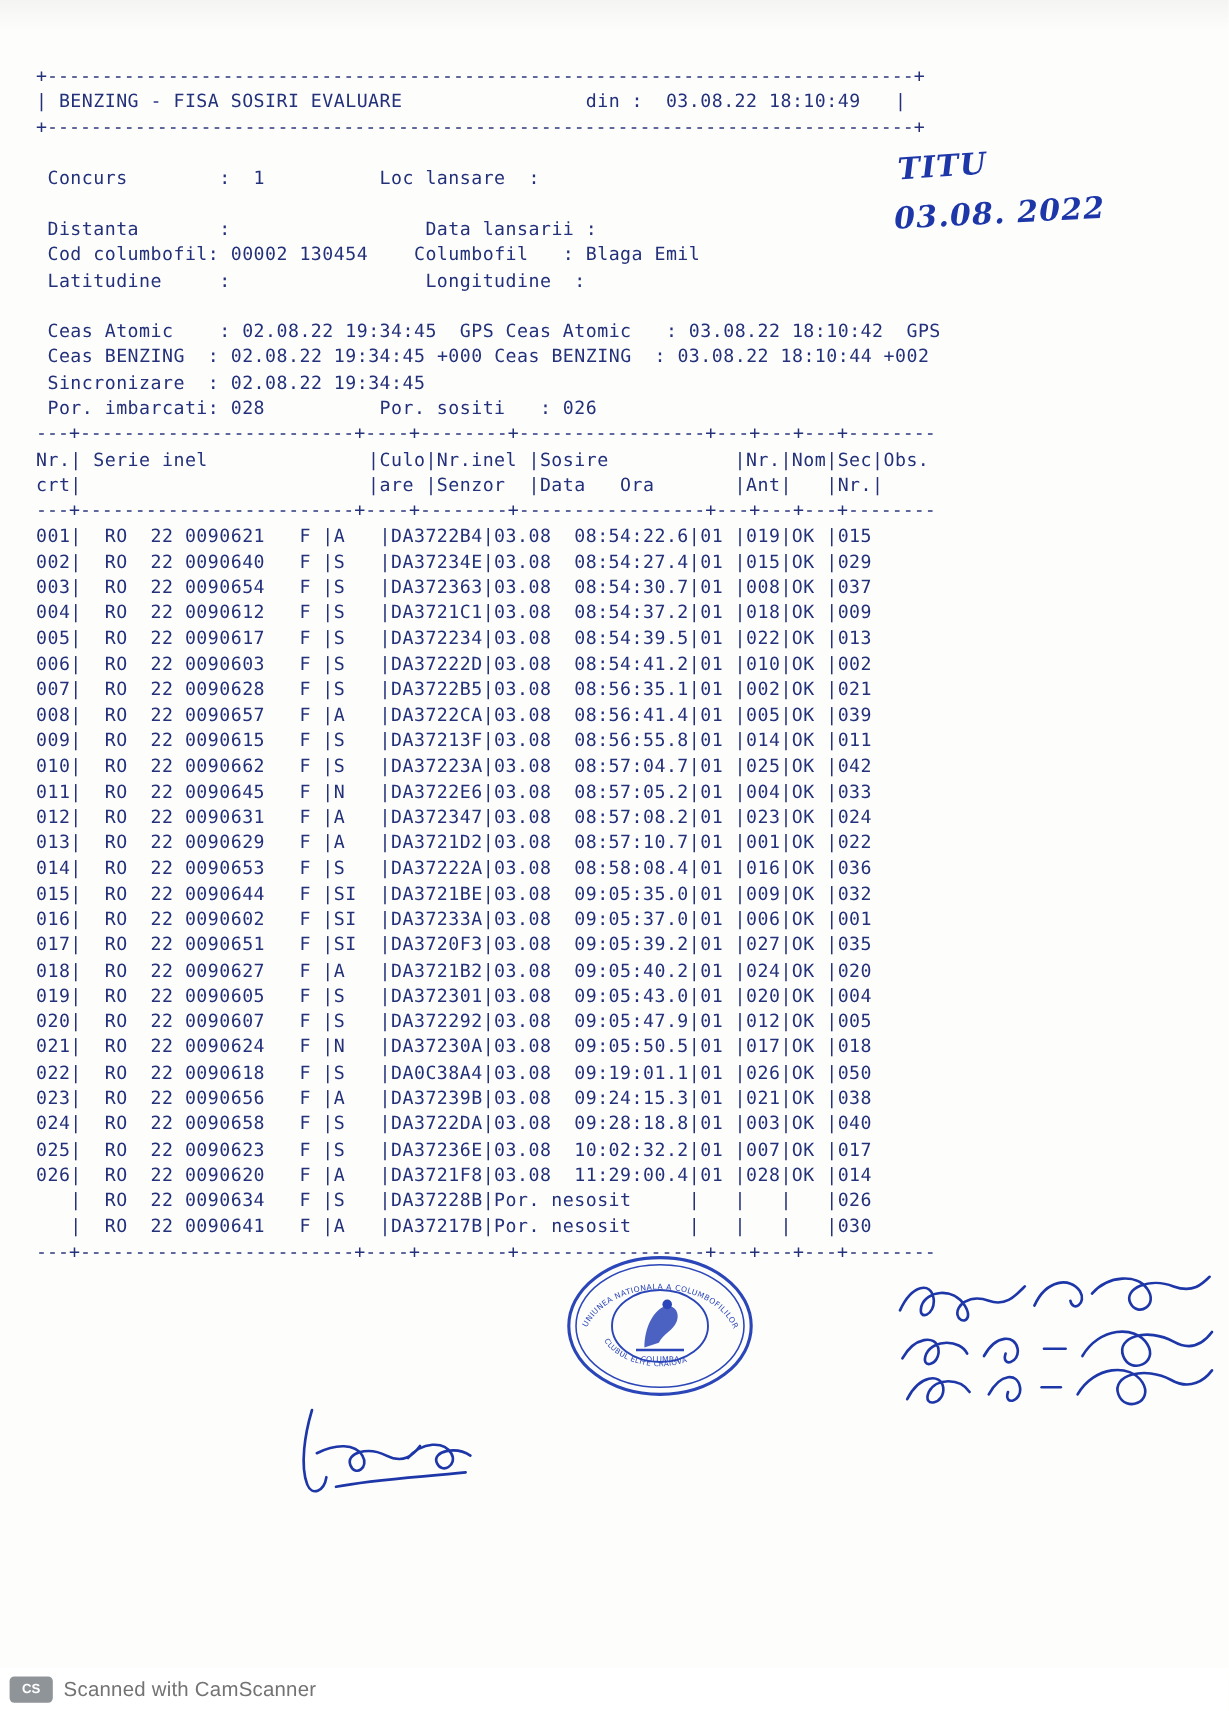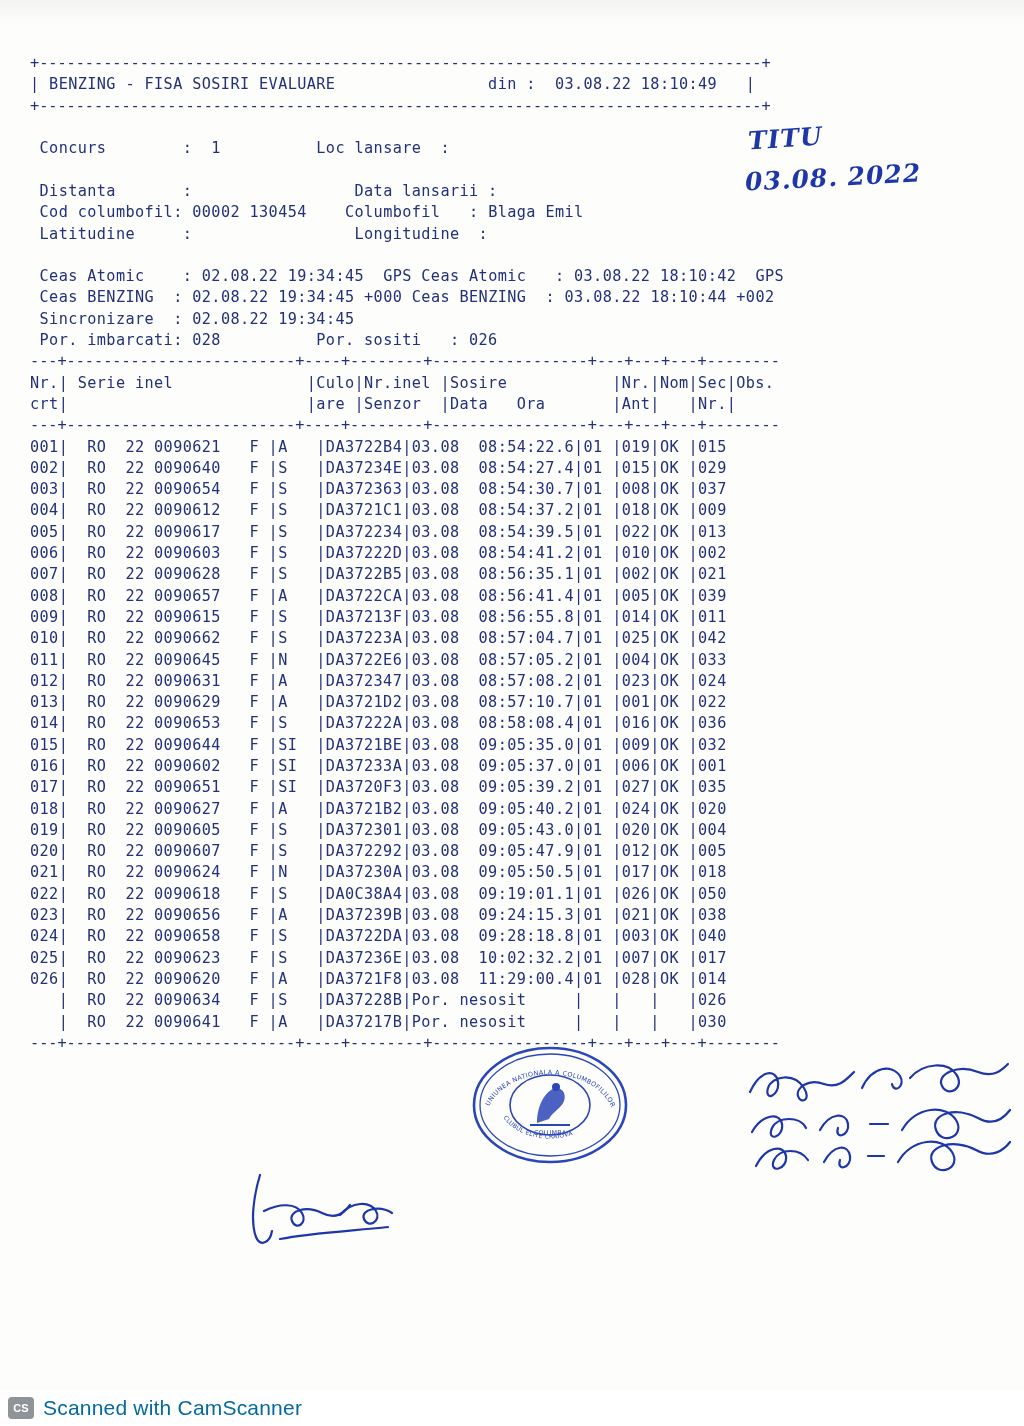--- a/index.html
+++ b/index.html
@@ -77,37 +77,37 @@
     left: 0; bottom: 0;
     width: 1024px;
     height: 36px;
     background: #ffffff;
     display: flex;
     align-items: center;
     padding-left: 8px;
     box-sizing: border-box;
   }
   .cs-badge {
-    width: 26px; height: 22px;
+    width: 36px; height: 22px;
     border-radius: 4px;
     background: #8f9499;
     color: #ffffff;
     font-family: "Liberation Sans", sans-serif;
     font-size: 11px;
     font-weight: bold;
     display: flex;
     align-items: center;
     justify-content: center;
     letter-spacing: 0px;
   }
   .cs-text {
     margin-left: 9px;
     font-family: "Liberation Sans", sans-serif;
-    font-size: 21px;
-    color: #0369a1;
+    font-size: 17px;
+    color: #737373;
     letter-spacing: 0.2px;
   }
   
   .edge-tint {
     position: absolute;
     left: 0; top: 0; width: 1024px; height: 1426px;
     pointer-events: none;
     background: linear-gradient(180deg, rgba(0,0,0,0.035) 0px, rgba(0,0,0,0) 26px),
                 linear-gradient(0deg, rgba(0,0,0,0.02) 0px, rgba(0,0,0,0) 30px);
   }

